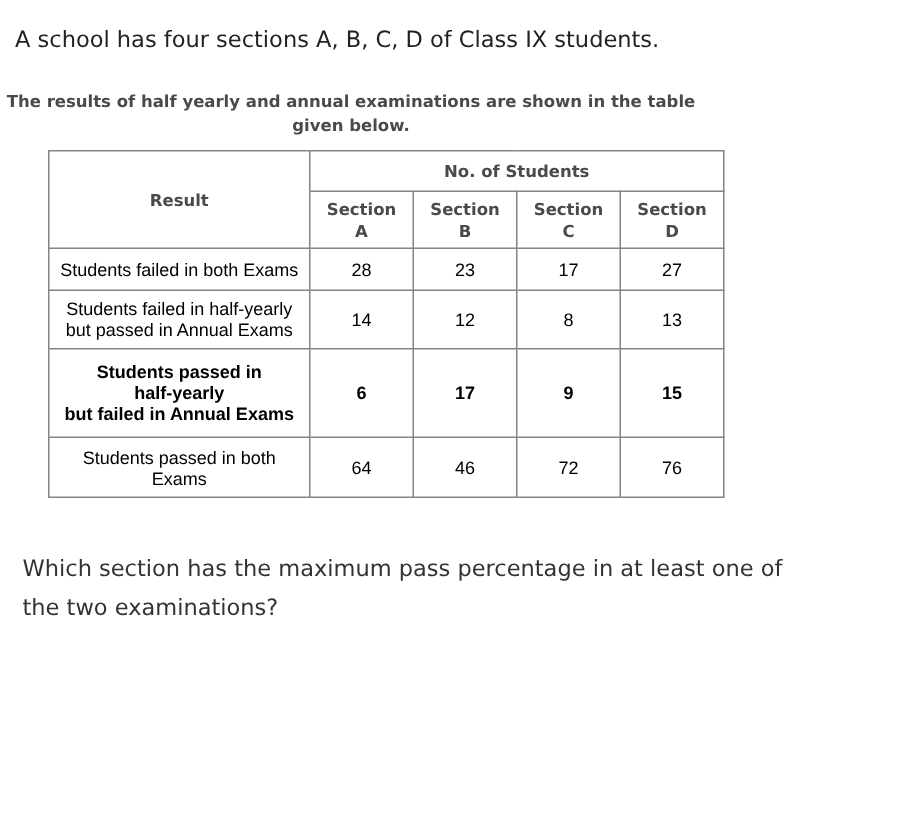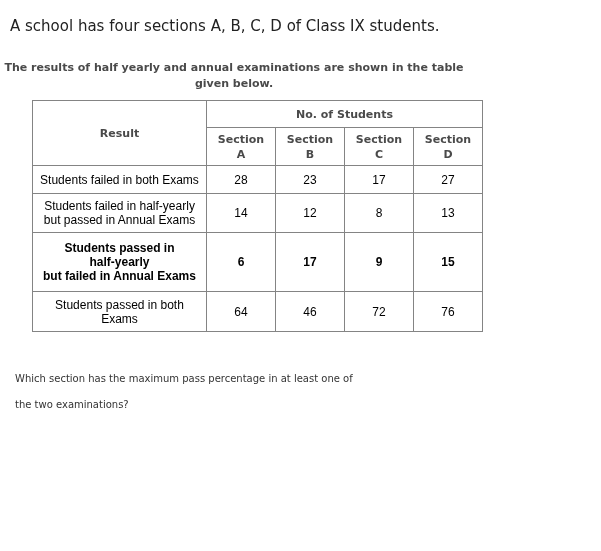--- a/index.html
+++ b/index.html
@@ -59,21 +59,21 @@
     font-size: 12px;
     color: #000000;
   }
   td.row-label {
     font-size: 11.5px;
     line-height: 14px;
     white-space: pre;
   }
   .question {
     margin: 34px 0 0 15px;
-    font-size: 10px;
+    font-size: 15px;
     line-height: 26px;
     color: #333333;
     white-space: pre;
   }
 </style>
 </head>
 <body>
 
 <div class="title">A school has four sections A, B, C, D of Class IX students.</div>
 

